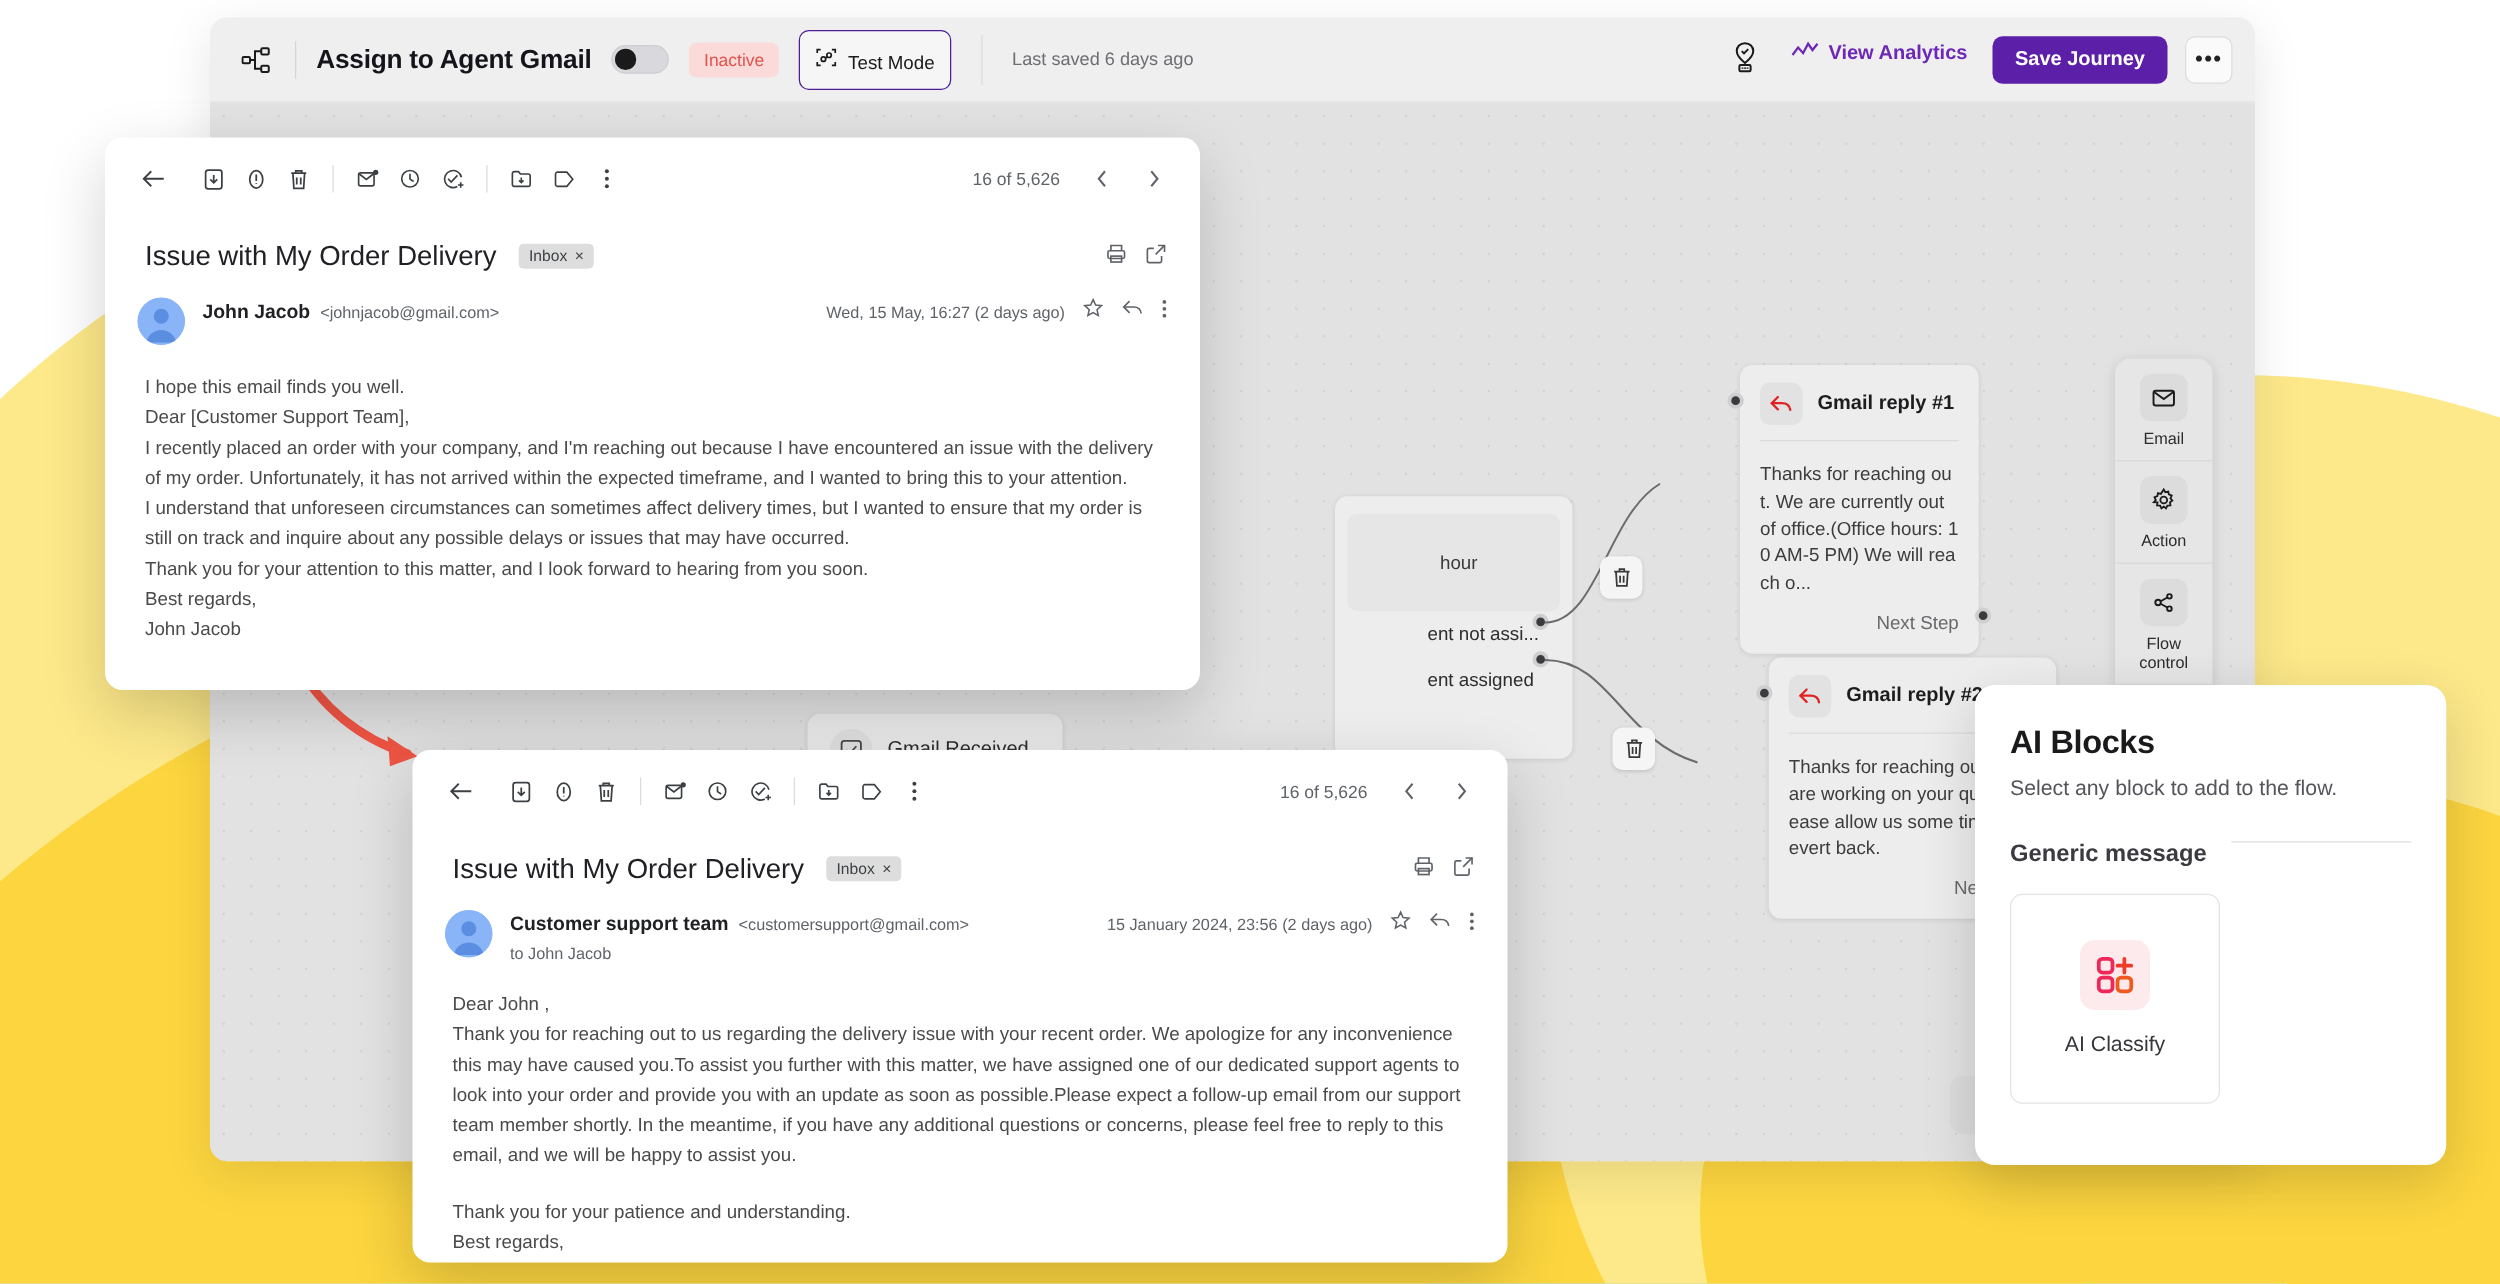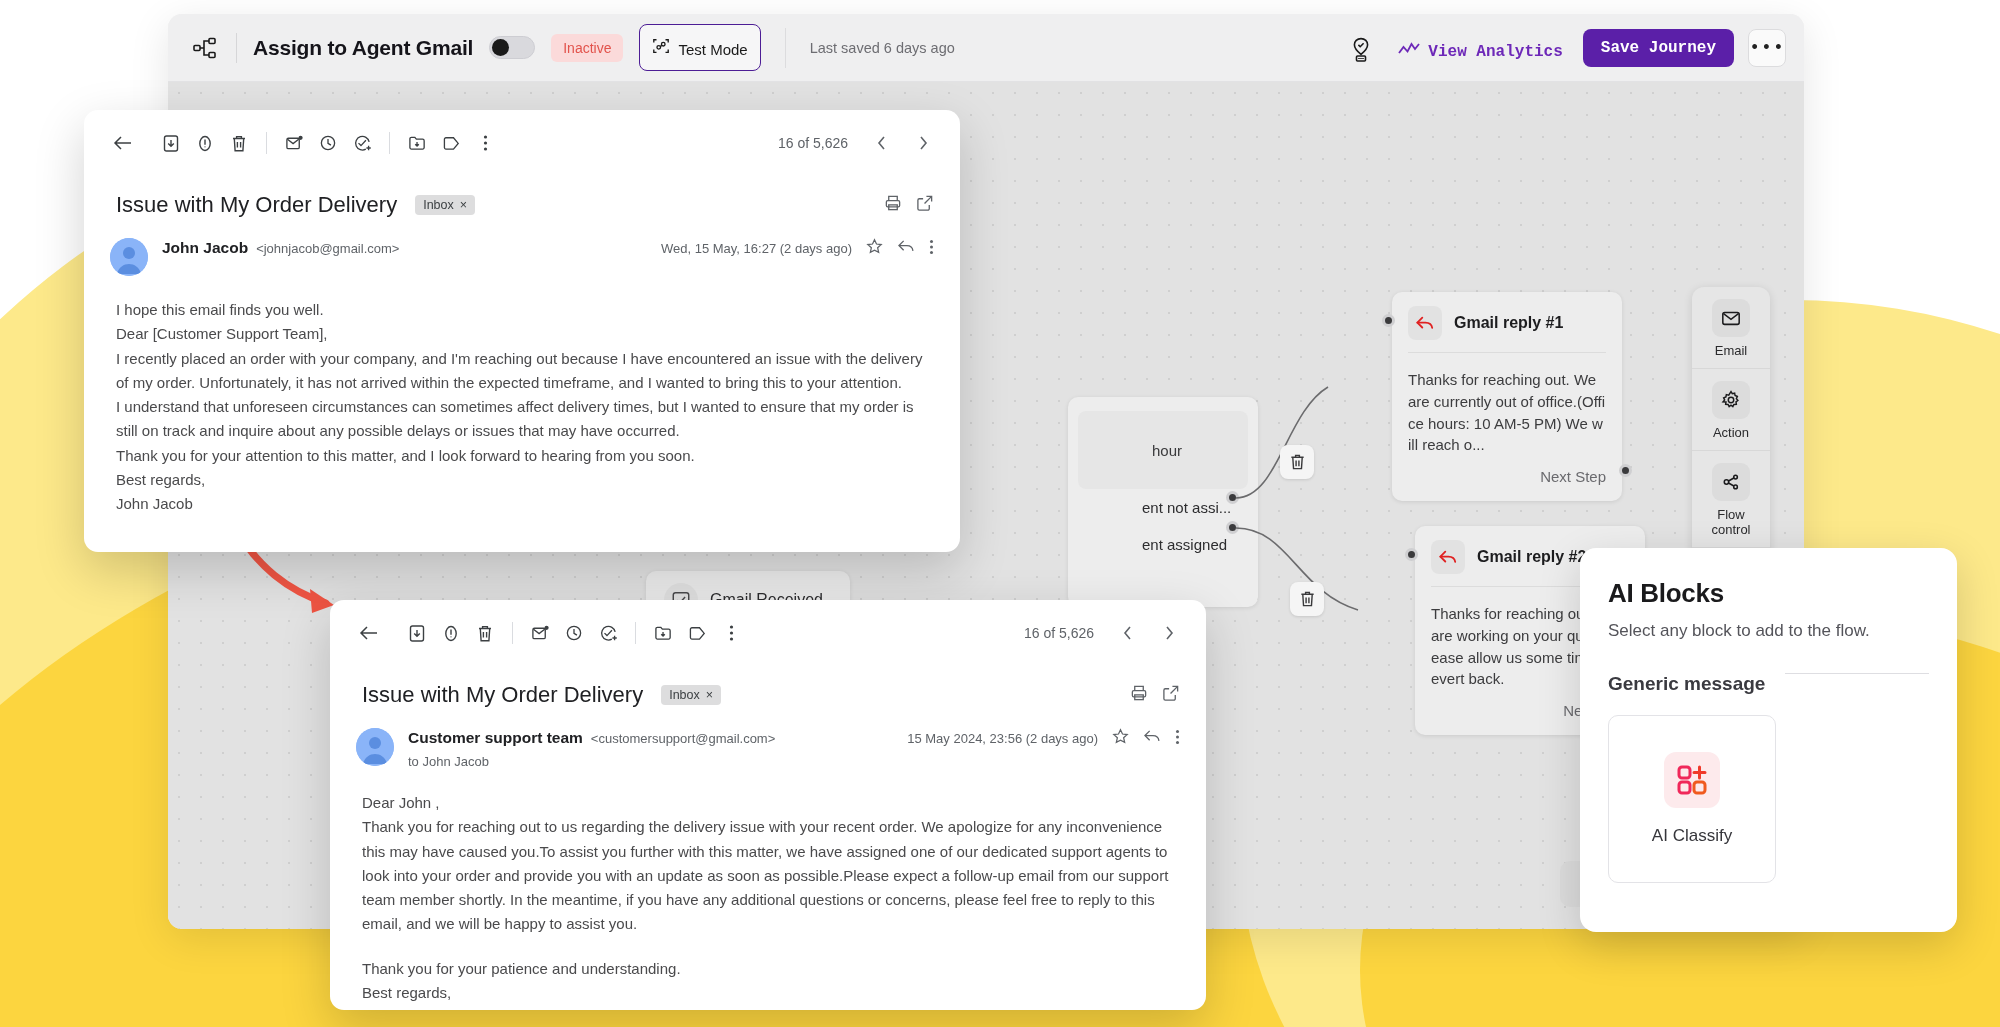--- a/index.html
+++ b/index.html
@@ -111,21 +111,21 @@
     font-size: 15px; color: #1a1a1a; cursor: pointer;
   }
   .tb-spacer-div {
     width: 1px; height: 40px; background: #dcdcde; margin: 0 0 0 24px;
   }
   .last-saved {
     font-size: 14.5px; color: #6d6d72; margin: 0 24px;
     white-space: nowrap;
   }
   .tb-right {
-    margin-left: auto; display: flex; align-items: flex-end; gap: 14px; font-family: Liberation Mono, monospace;
+    margin-left: auto; display: flex; align-items: flex-start; gap: 14px;
   }
   .icon-btn {
     width: 34px; height: 34px;
     display:flex; align-items:center; justify-content:center;
     cursor: pointer; color:#1a1a1a;
   }
   .analytics-btn {
     display: flex; align-items: center; gap: 8px;
     color: #6d28b8; font-size: 16px; font-weight: 600;
     cursor: pointer; padding: 4px 6px;
@@ -426,21 +426,21 @@
         <svg width="17" height="18" viewBox="0 0 18 19" fill="none" stroke="currentColor" stroke-width="1.5">
           <path d="M2.5 4.5h13M7 4.5V2.5h4v2M4 4.5l.8 12h8.4l.8-12M7.5 8v6M10.5 8v6"></path>
         </svg>
       </div>
       <div class="trash-chip" style="left:738px; top:577px;">
         <svg width="17" height="18" viewBox="0 0 18 19" fill="none" stroke="currentColor" stroke-width="1.5">
           <path d="M2.5 4.5h13M7 4.5V2.5h4v2M4 4.5l.8 12h8.4l.8-12M7.5 8v6M10.5 8v6"></path>
         </svg>
       </div>
 
-      <div class="node" style="left:1224px; top:210px; width:230px;">
+      <div class="node" style="left:1224px; top:210px; width:191px;">
         <div class="node-head">
           <span class="node-ico">
             <svg width="20" height="18" viewBox="0 0 22 20" fill="none" stroke="#e02222" stroke-width="2" stroke-linecap="round" stroke-linejoin="round">
               <path d="M8 4L2.5 9.5 8 15"></path>
               <path d="M2.5 9.5h9c4 0 7 2.2 7.5 6"></path>
             </svg>
           </span>
           <span class="node-title">Gmail reply #1</span>
         </div>
         <div class="node-sep"></div>
@@ -774,21 +774,21 @@
             <circle cx="19" cy="19" r="19" fill="#8ab4f8"></circle>
             <circle cx="19" cy="15" r="6" fill="#5b8ee0"></circle>
             <path d="M7 36c1.5-7 7-10 12-10s10.5 3 12 10z" fill="#5b8ee0"></path>
           </svg>
       </div>
       <div style="flex:1;">
         <div style="display:flex; align-items:baseline;">
           <span class="sender-name">Customer support team</span>
           <span class="sender-mail">&lt;customersupport@gmail.com&gt;</span>
           <div class="g-meta">
-            <span class="g-date">15 May 2024, 23:56 (2 days ago)</span>
+            <span class="g-date">15 January 2024, 23:56 (2 days ago)</span>
             <span style="color:#5f6368;">
               <svg width="17" height="17" viewBox="0 0 18 18" fill="none" stroke="currentColor" stroke-width="1.3">
                   <path d="M9 1.8l2.1 4.6 5 .5-3.8 3.4 1.1 4.9L9 12.8 4.6 15.2l1.1-4.9L1.9 6.9l5-.5z"></path>
                 </svg>
             </span>
             <span style="color:#5f6368;">
               <svg width="18" height="15" viewBox="0 0 19 16" fill="none" stroke="currentColor" stroke-width="1.4">
                   <path d="M7 2L2 7l5 5"></path>
                   <path d="M2 7h8.5c3.4 0 6 2 6.4 5.6"></path>
                 </svg>

